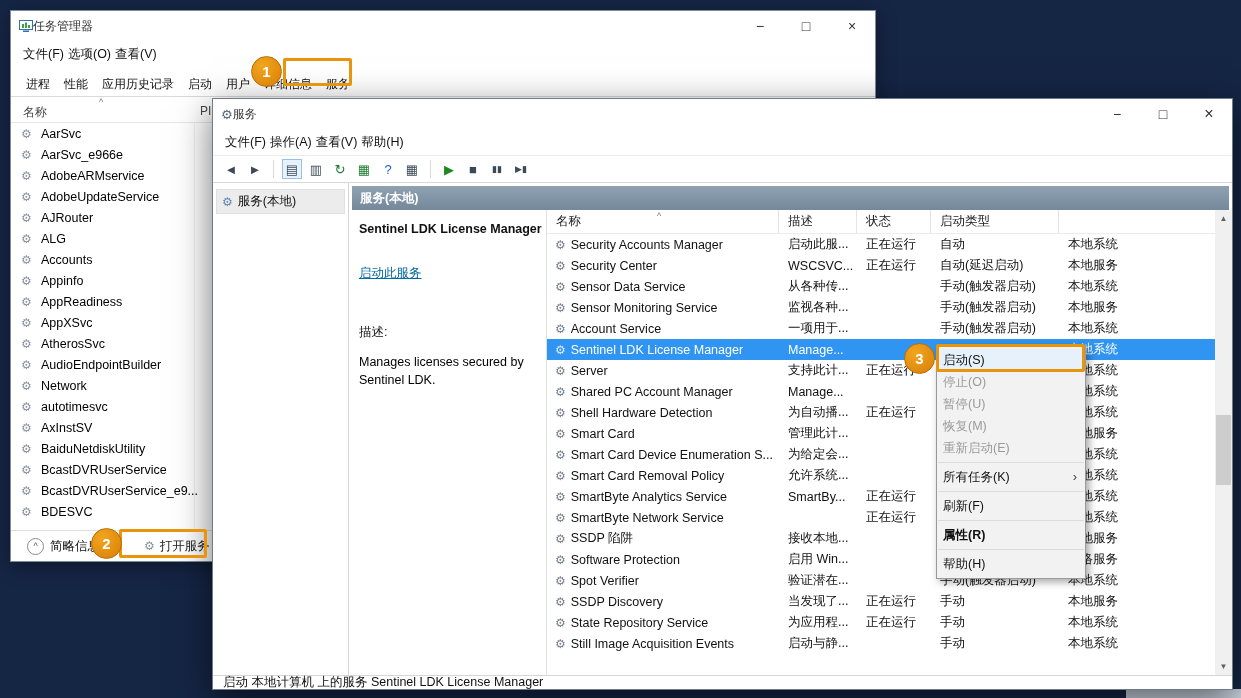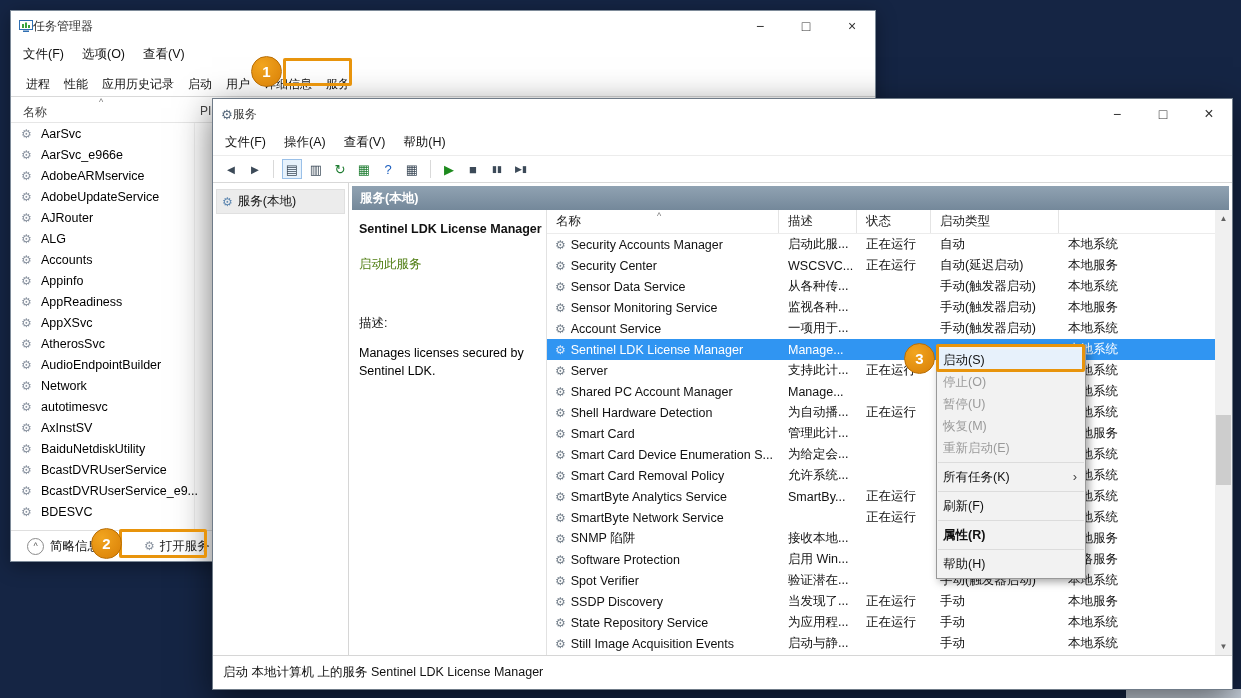--- a/index.html
+++ b/index.html
@@ -5,21 +5,21 @@
   *{box-sizing:border-box;margin:0;padding:0}
   html,body{width:1241px;height:698px}
   body{position:relative;overflow:hidden;background:#152544;font-family:"Liberation Sans","DejaVu Sans",sans-serif;color:#111}
   .window{position:absolute;background:#fff;border:1px solid #7e8b99}
   
   .tm-window{left:10px;top:10px;width:866px;height:552px;z-index:10;box-shadow:0 4px 18px rgba(0,0,0,.35)}
   .titlebar{height:30px;display:flex;align-items:center;padding-left:8px;font-size:12px;color:#333;position:relative}
   .titlebar .title{margin-left:0}
   .win-controls{position:absolute;right:0;top:0;height:100%;display:flex}
   .win-btn{width:46px;height:100%;display:flex;align-items:center;justify-content:center;font-size:14px;color:#333}
-  .menubar{height:26px;display:flex;align-items:center;gap:18px;padding-left:12px;font-size:12.5px;color:#111}
+  .menubar{height:26px;display:flex;align-items:center;gap:4px;padding-left:12px;font-size:12.5px;color:#111}
   .menu-item{white-space:nowrap}
   .tm-tabbar{height:30px;display:flex;align-items:stretch;padding-left:8px;border-bottom:1px solid #d9d9d9;font-size:12px}
   .tm-tab{padding:9px 7px 0 7px;color:#111;white-space:nowrap}
   .tm-colheader{position:relative;height:26px;border-bottom:1px solid #e6e6e6;font-size:12px;color:#444}
   .tm-colheader .name{position:absolute;left:12px;top:7px}
   .tm-colheader .pid{position:absolute;left:189px;top:7px}
   .tm-colheader .caret{position:absolute;left:88px;top:0;font-size:9px;color:#777}
   .tm-list{position:relative;height:399px;overflow:hidden}
   .tm-row{height:21px;display:flex;align-items:center;padding-left:10px;font-size:12.5px;position:relative}
   .gear{font-size:12px;color:#8a93a0}
@@ -37,21 +37,21 @@
   .ticon.sel{border:1px solid #9ac0e8;background:#e7f2fc}
   .tsep{width:1px;height:18px;background:#d9d9d9;margin:0 4px}
   .svc-content{flex:1;display:flex;min-height:0;position:relative}
   .svc-tree{width:136px;border-right:1px solid #d6d6d6;padding-top:4px}
   .tree-item{margin:2px 3px;padding:3px 5px;display:flex;align-items:center;gap:5px;font-size:12.5px;background:#ececec;border:1px solid #e0e0e0;white-space:nowrap}
   .svc-main{flex:1;display:flex;flex-direction:column;min-width:0}
   .svc-banner{margin:3px 3px 0;height:24px;background:linear-gradient(#90a2b2,#74889a);color:#fff;font-weight:bold;font-size:12.5px;display:flex;align-items:center;padding-left:8px}
   .svc-body{flex:1;display:flex;min-height:0}
   .svc-detail{width:198px;border-right:1px solid #e2e2e2;padding:12px 10px 0 10px;font-size:12.5px}
   .detail-title{font-weight:bold;font-size:12.5px;white-space:nowrap}
-  .start-link{display:inline-block;margin-top:20px;color:#4d7c0f;}
+  .start-link{display:inline-block;margin-top:29px;color:#0369a1;text-decoration:underline}
   .desc-label{margin-top:42px}
   .desc-text{margin-top:12px;line-height:1.45;color:#000}
   .svc-list{flex:1;position:relative;min-width:0;font-size:12.5px}
   .svc-list-header{display:flex;height:24px;border-bottom:1px solid #ececec}
   .hcell{display:flex;align-items:center;padding-left:9px;color:#222;border-right:1px solid #e4e4e4;position:relative;white-space:nowrap}
   .c0{width:232px}.c1{width:78px}.c2{width:74px}.c3{width:128px}.c4{flex:1;margin-right:17px}
   .sortcaret{position:absolute;left:110px;top:1px;font-size:9px;color:#777}
   .svc-list-body{position:absolute;top:24px;left:0;right:0;bottom:0;overflow:hidden}
   .svc-row{display:flex;height:21px;align-items:center}
   .svc-row .cell{padding-left:9px;white-space:nowrap;overflow:hidden}
@@ -59,21 +59,21 @@
   .svc-row .gear{color:#75808c}
   .svc-row.selected{background:#3095f2;color:#fff}
   .svc-row.selected .gear{color:#dfeafa}
   .scrollbar{position:absolute;right:0;top:0;bottom:0;width:17px;background:#f0f0f0;z-index:2}
   .sb-btn{height:17px;display:flex;align-items:center;justify-content:center;font-size:8px;color:#616161}
   .sb-down{position:absolute;bottom:0;left:0;right:0}
   .sb-thumb{position:absolute;left:1px;right:1px;top:205px;height:70px;background:#cdcdcd}
   .svc-foottabs{height:20px;border-top:1px solid #d0d0d0;display:flex;align-items:stretch;padding-left:138px;background:#fdfdfd;font-size:12px}
   .foottab{padding:2px 12px 0;border-right:1px solid #c9c9c9;color:#222}
   .foottab.active{background:#fff}
-  .svc-status{height:34px;border-top:1px solid #d6d6d6;display:flex;align-items:center;padding-left:10px;font-size:12.5px;color:#111;background:#fff}
+  .svc-status{height:14px;border-top:1px solid #d6d6d6;display:flex;align-items:center;padding-left:10px;font-size:12.5px;color:#111;background:#fff}
   
   .context-menu{position:absolute;left:936px;top:345px;width:150px;background:#f2f2f2;border:1px solid #999;box-shadow:3px 3px 8px rgba(0,0,0,.35);z-index:30;padding:3px 0;font-size:12.5px}
   .cm-item{height:22px;line-height:22px;padding-left:6px;color:#111;position:relative;white-space:nowrap}
   .cm-item.disabled{color:#9a9a9a}
   .cm-item.bold{font-weight:bold}
   .cm-item.hl{background:#e7f1fb}
   .subarrow{position:absolute;right:8px;top:0;color:#444;font-size:13px}
   .cm-sep{height:1px;background:#dcdcdc;margin:3px 1px}
   
   .ann-box{position:absolute;border:3px solid #e8940c;border-radius:2px;z-index:50}
@@ -420,21 +420,21 @@
                   <span class="ntext">SmartByte Network Service</span>
                 </span>
                 <span class="cell c1"></span>
                 <span class="cell c2">正在运行</span>
                 <span class="cell c3"></span>
                 <span class="cell c4">本地系统</span>
               </div>
               <div class="svc-row">
                 <span class="cell c0">
                   <span class="gear">⚙</span>
-                  <span class="ntext">SNMP 陷阱</span>
+                  <span class="ntext">SSDP 陷阱</span>
                 </span>
                 <span class="cell c1">接收本地...</span>
                 <span class="cell c2"></span>
                 <span class="cell c3"></span>
                 <span class="cell c4">本地服务</span>
               </div>
               <div class="svc-row">
                 <span class="cell c0">
                   <span class="gear">⚙</span>
                   <span class="ntext">Software Protection</span>

